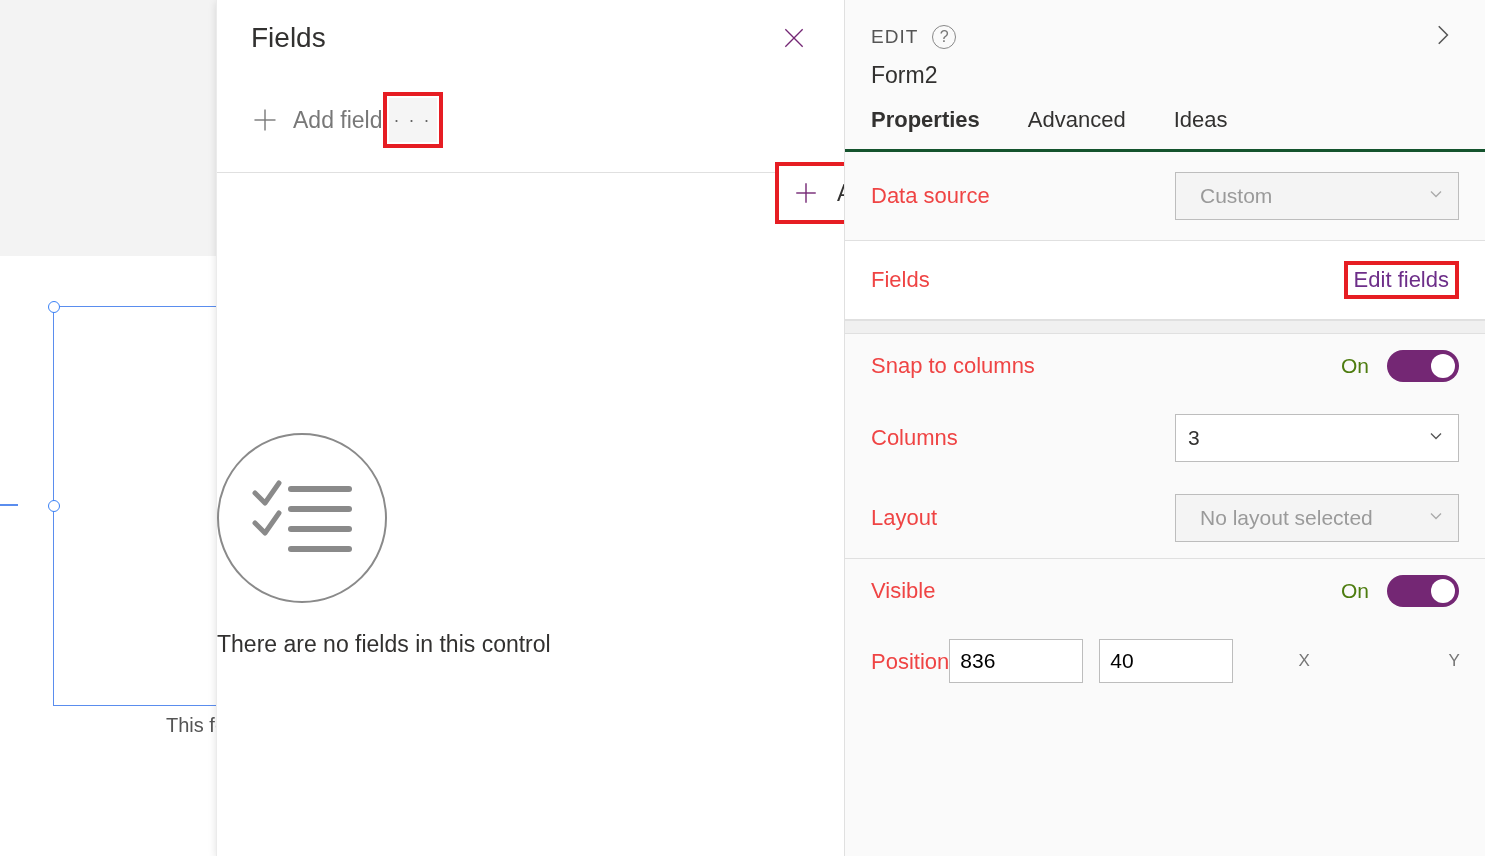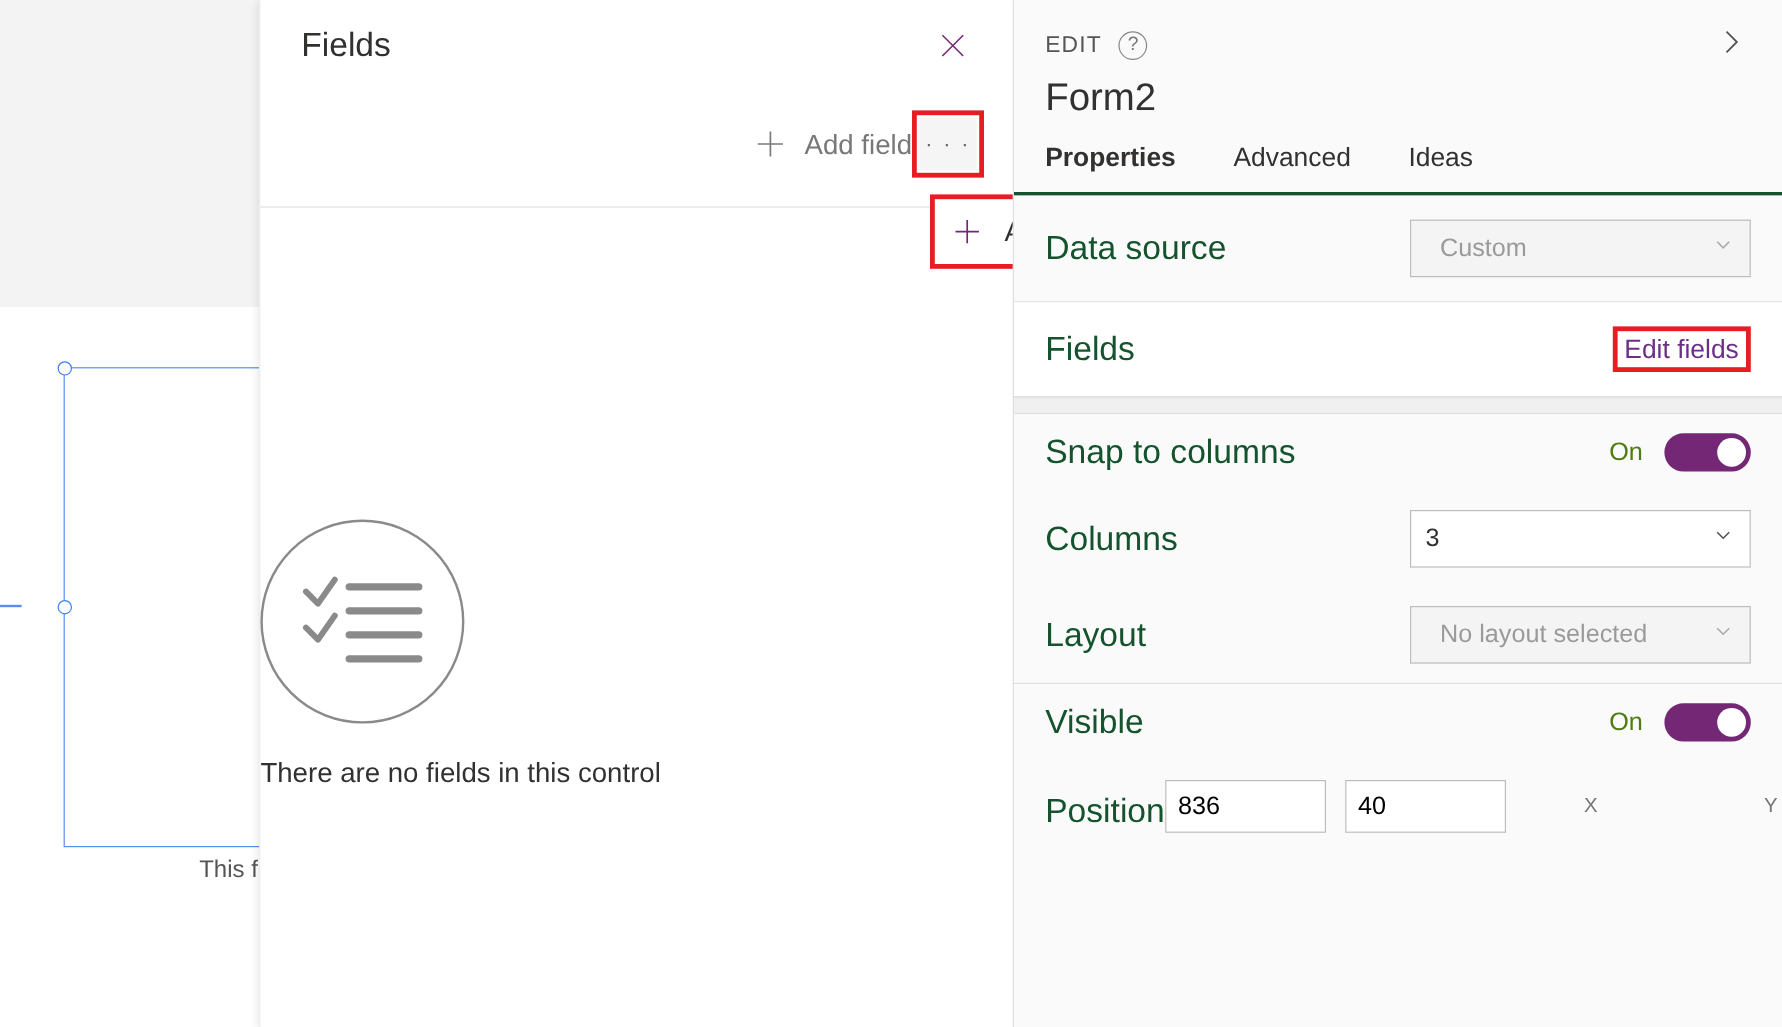--- a/index.html
+++ b/index.html
@@ -102,21 +102,21 @@
       display: flex;
       align-items: center;
       justify-content: center;
       cursor: pointer;
       color: #742774;
       position: relative;
     }
     .close-btn svg { stroke: #742774; stroke-width: 1.2; }
     .fields-toolbar {
       display: flex;
-      justify-content: flex-end;
+      justify-content: flex-start;
       align-items: center;
       padding: 22px 24px 24px 34px;
       border-bottom: 1px solid #e0e0e0;
     }
     .add-field-btn {
       display: flex;
       align-items: center;
       gap: 14px;
       cursor: pointer;
       font-size: 23px;
@@ -217,21 +217,21 @@
       justify-content: center;
       font-size: 16px;
       color: #777;
       cursor: pointer;
     }
     .chev-right {
       cursor: pointer;
     }
     .chev-right svg { stroke: #555; stroke-width: 1.4; fill: none; }
     .rp-name {
-      font-size: 32px;
+      font-size: 23px;
       color: #323130;
       padding: 4px 26px 8px 26px;
     }
     .rp-tabs {
       display: flex;
       gap: 48px;
       padding: 10px 26px 0 26px;
       border-bottom: 3px solid #14532d;
       background: #fafafa;
     }
@@ -250,22 +250,22 @@
       background: #fafafa;
     }
     .prop-row {
       display: flex;
       align-items: center;
       justify-content: space-between;
       padding: 16px 26px;
     }
     .prop-row.tall { padding: 20px 26px; }
     .prop-label {
-      font-size: 28px;
-      color: #14532d;
+      font-size: 22px;
+      color: #ef4444;
     }
     .edit-fields-wrap {
       border: 4px solid #e61d23;
       padding: 2px 6px;
     }
     .edit-fields-link {
       font-size: 22px;
       color: #6d2e89;
       cursor: pointer;
     }

